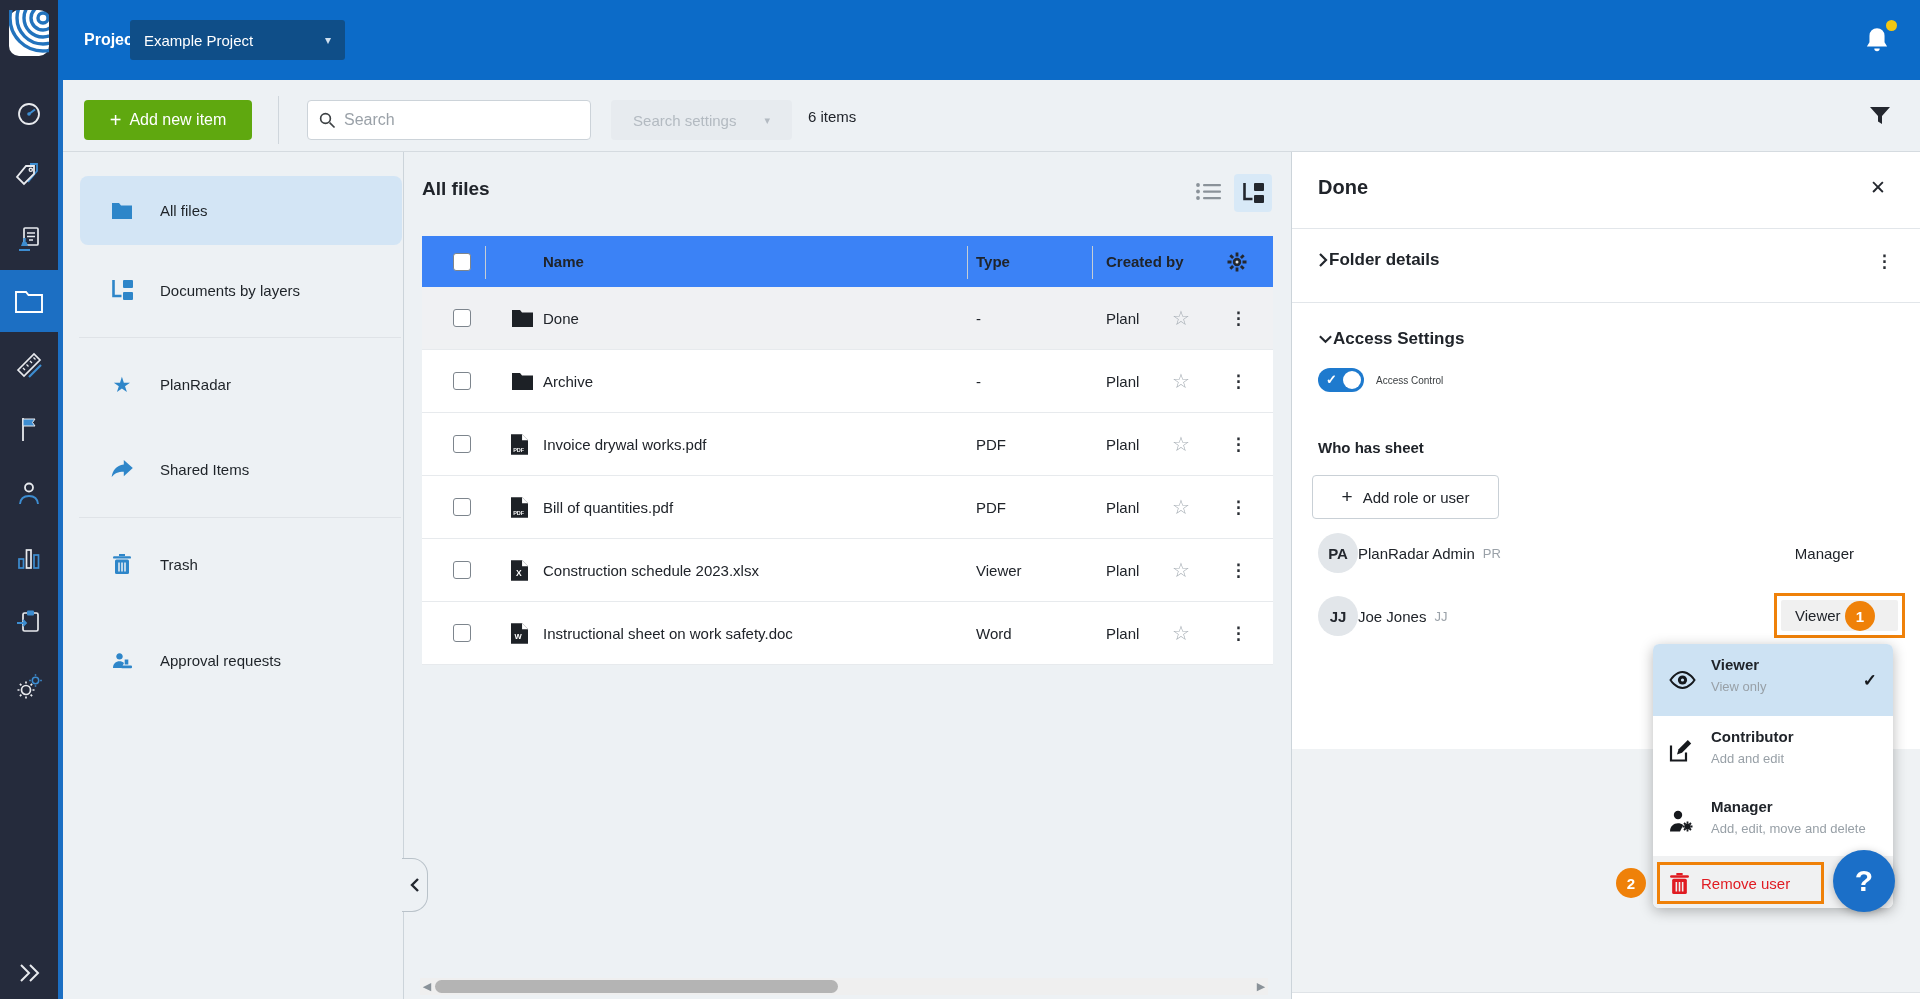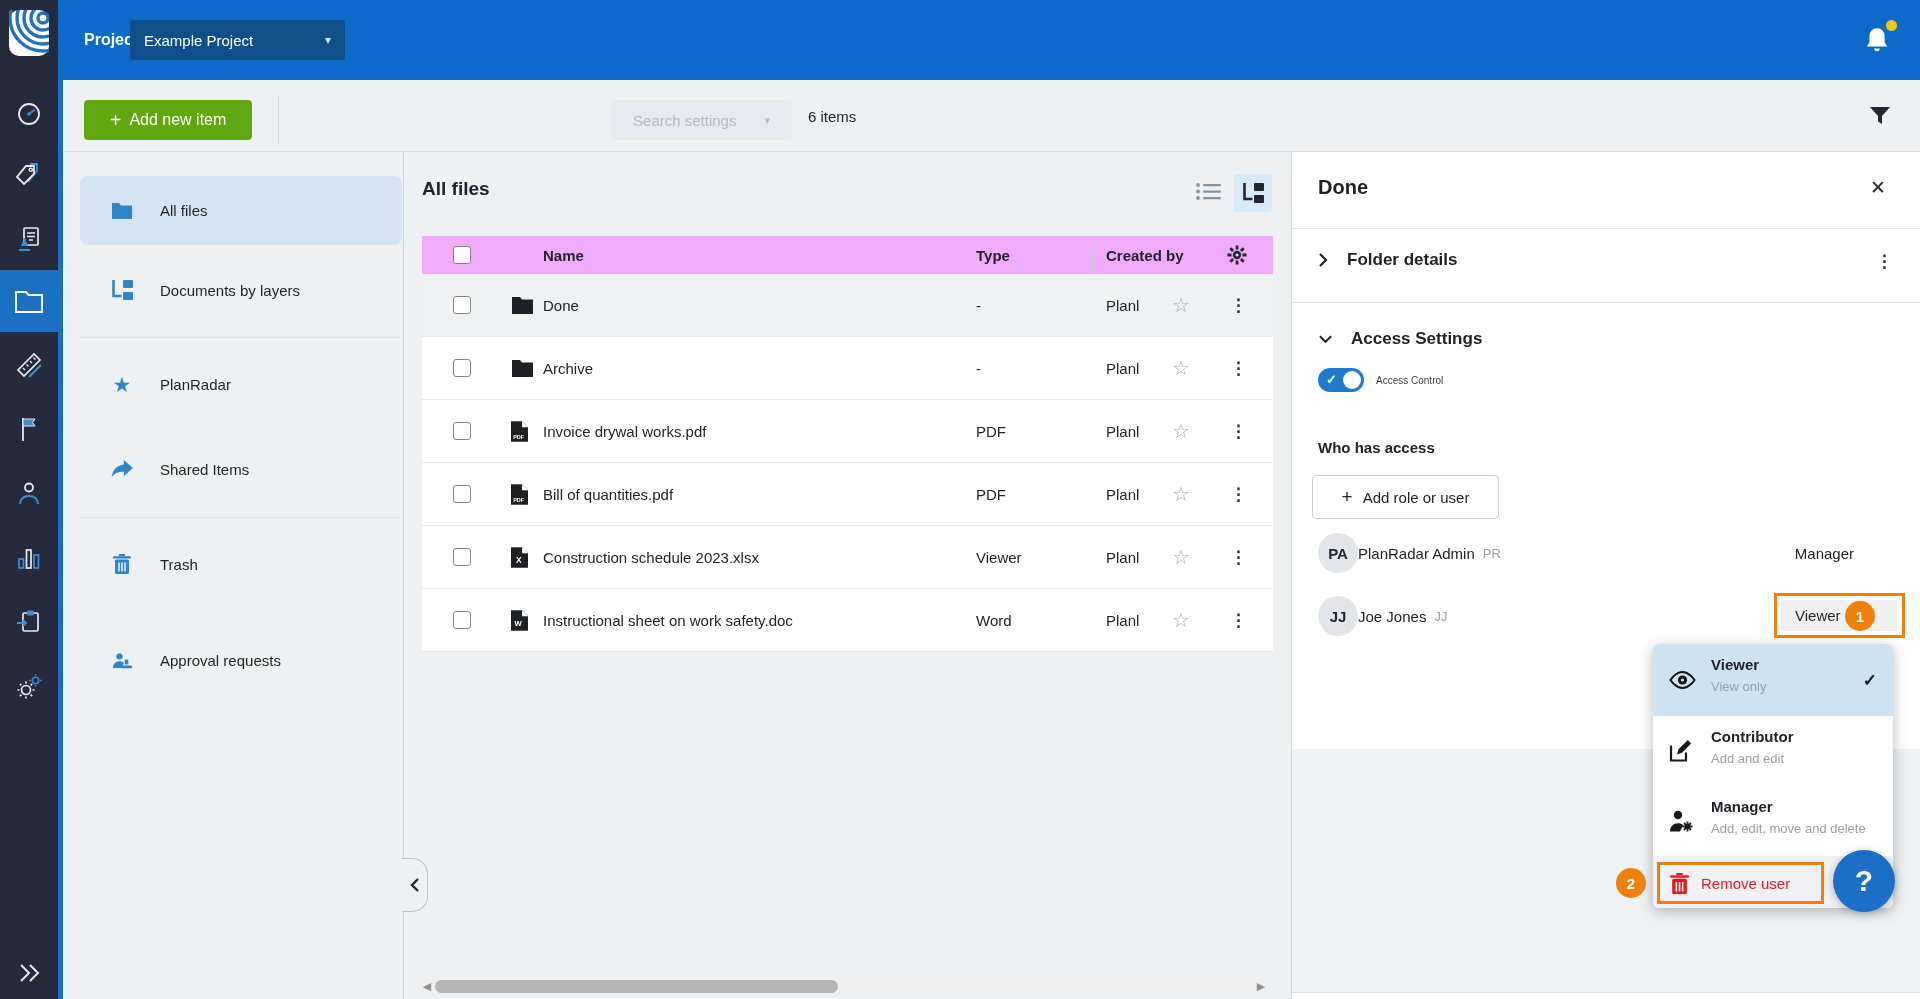--- a/index.html
+++ b/index.html
@@ -41,21 +41,21 @@
   .nav-item .nic{width:24px;display:flex;justify-content:center;color:#2e86c9}
   .nav-div{position:absolute;left:16px;width:322px;height:1px;background:#dfe3e7}
   .nav-star{font-size:21px;color:#2e86c9;line-height:1}
 
   
   .main{position:absolute;left:404px;top:152px;width:888px;height:847px;background:#edf1f4;border-right:1px solid #ccd4da}
   .main-title{position:absolute;left:18px;top:26px;font-size:19px;font-weight:bold}
   .view-list{position:absolute;left:792px;top:30px;cursor:pointer}
   .view-tree{position:absolute;left:830px;top:22px;width:38px;height:38px;background:#d8e9f7;border-radius:4px;display:flex;align-items:center;justify-content:center;cursor:pointer;color:#23272e}
   .table{position:absolute;left:18px;top:84px;width:851px}
-  .thead{position:relative;height:38px;background:#f0abfc;display:flex;align-items:center;font-weight:bold;font-size:15px}
+  .thead{position:relative;height:51px;background:#3b82f6;display:flex;align-items:center;font-weight:bold;font-size:15px}
   .col-sep{position:absolute;top:10px;width:1px;height:33px;background:#c6ced5}
   .trow{position:relative;height:63px;background:#fff;border-bottom:1px solid #e7eaed;display:flex;align-items:center;font-size:15px}
   .trow.hl{background:#f0f1f3}
   .cbx{position:absolute;left:31px;width:18px;height:18px;appearance:none;border:1.5px solid #7d858d;border-radius:3px;background:#fff;cursor:pointer}
   .c-icon{position:absolute;left:89px}
   .c-name{position:absolute;left:121px;white-space:nowrap}
   .c-type{position:absolute;left:554px}
   .c-created{position:absolute;left:684px;white-space:nowrap;overflow:hidden;width:58px}
   .c-star{position:absolute;left:750px;font-size:20px;color:#a7aeb5;cursor:pointer}
   .c-kebab{position:absolute;left:808px;font-size:17px;font-weight:bold;color:#2a2e34;cursor:pointer}
@@ -67,21 +67,21 @@
   .hscroll{position:absolute;left:16px;top:826px;width:848px;height:17px;background:#efefef;display:flex;align-items:center}
   .hthumb{position:absolute;left:15px;top:2px;width:403px;height:13px;background:#b4b4b4;border-radius:7px;cursor:grab}
   .harrow{color:#8a9299;font-size:11px;width:14px;text-align:center;cursor:pointer}
   .harrow.r{margin-left:auto}
 
   
   .panel{position:absolute;left:1292px;top:152px;width:628px;height:847px;background:#fff}
   .panel-title{position:absolute;left:26px;top:24px;font-size:20px;font-weight:bold}
   .panel-close{position:absolute;left:578px;top:24px;font-size:19px;color:#23272e;cursor:pointer}
   .pdiv{position:absolute;left:0;width:628px;height:1px;background:#e2e6ea}
-  .sec-head{position:absolute;left:26px;display:flex;align-items:center;gap:18px;font-size:17px;font-weight:bold;cursor:pointer}
+  .sec-head{position:absolute;left:26px;display:flex;align-items:center;font-size:17px;font-weight:bold;cursor:pointer}
   .kebab-p{position:absolute;left:584px;font-size:17px;font-weight:bold;color:#2a2e34;cursor:pointer}
   .toggle{position:absolute;left:26px;top:216px;width:46px;height:24px;background:#1e7ace;border-radius:12px;cursor:pointer}
   .toggle .tick{position:absolute;left:8px;top:4px;color:#fff;font-size:13px;font-weight:bold}
   .toggle .knob{position:absolute;right:3px;top:3px;width:18px;height:18px;border-radius:50%;background:#fff}
   .toggle-label{position:absolute;left:84px;top:216px;height:24px;display:flex;align-items:center;font-size:10px;color:#3c4043}
   .who{position:absolute;left:26px;top:287px;font-weight:bold;font-size:15px}
   .btn-add-role{position:absolute;left:20px;top:323px;width:187px;height:44px;background:#fff;border:1px solid #c9d0d6;border-radius:4px;display:flex;align-items:center;justify-content:center;gap:10px;font-size:15px;font-family:"Liberation Sans",sans-serif;cursor:pointer;color:#20242a}
   .btn-add-role .plus{font-size:19px}
   .user-row{position:absolute;left:26px;width:576px;height:48px;display:flex;align-items:center}
   .avatar{width:40px;height:40px;border-radius:50%;background:#e2e6ea;display:flex;align-items:center;justify-content:center;font-weight:bold;font-size:15px;color:#23272e;flex:none}
@@ -244,20 +244,29 @@
     </div>
 </aside>
 <div class="edge-strip"></div>
 
 <div class="toolbar">
   <button class="btn-green">
     <span class="plus">+</span>
     <span>Add new item</span>
   </button>
   <div class="tool-div"></div>
+  <div class="search-box">
+    <span>
+        <svg width="18" height="18" viewBox="0 0 24 24">
+          <circle cx="10" cy="10" r="6.5" fill="none" stroke="#3c4043" stroke-width="2.2"></circle>
+          <path d="M15.5 15.5L22 22" stroke="#3c4043" stroke-width="2.2"></path>
+        </svg>
+      </span>
+    <input type="text" placeholder="Search" style="">
+  </div>
   <div class="search-settings">
     <span>Search settings</span>
     <span style="font-size:11px">▾</span>
   </div>
   <div class="items-count">6 items</div>
   <div class="filter-ic"><span><svg width="24" height="24" viewBox="0 0 24 24">
           <path d="M2 3h20l-8 9v8l-4-2.4V12z" fill="#23272e"></path>
         </svg></span></div>
 </div>
 
@@ -487,21 +496,21 @@
       </span>
     <span>Access Settings</span>
   </div>
 
   <div class="toggle">
     <span class="tick">✓</span>
     <span class="knob"></span>
   </div>
   <div class="toggle-label">Access Control</div>
 
-  <div class="who">Who has access</div>
+  <div class="who">Who has sheet</div>
 
   <button class="btn-add-role">
     <span class="plus">+</span>
     <span>Add role or user</span>
   </button>
 
   <div class="user-row" style="top:377px">
     <div class="avatar">
         <span>PA</span>
       </div>

